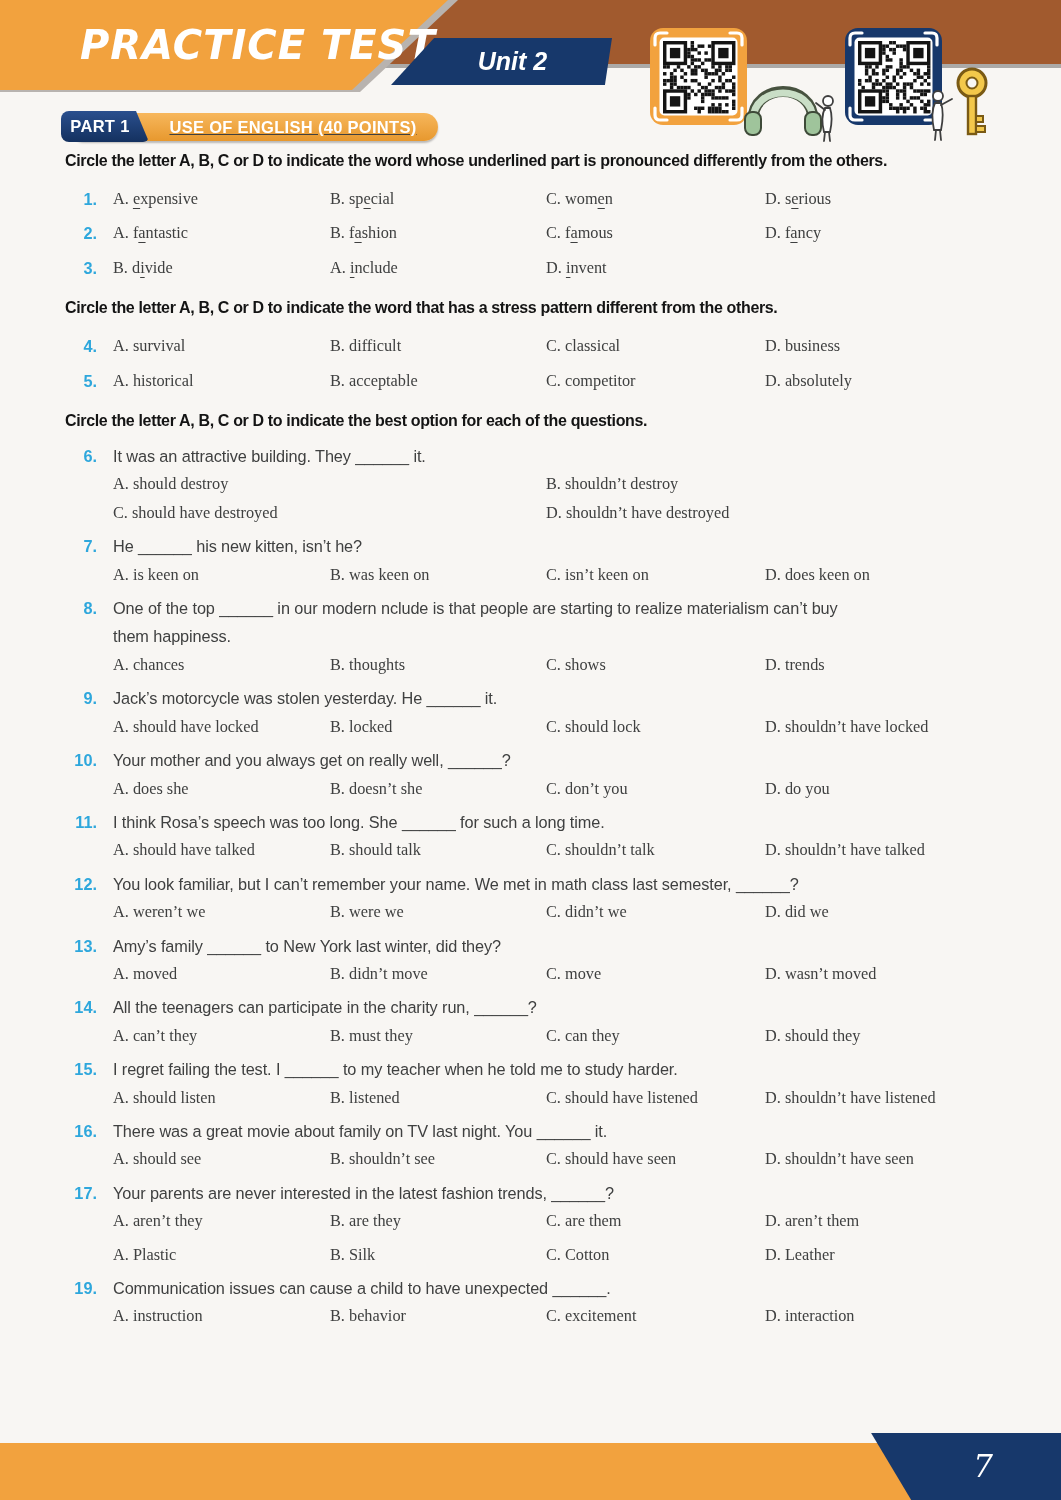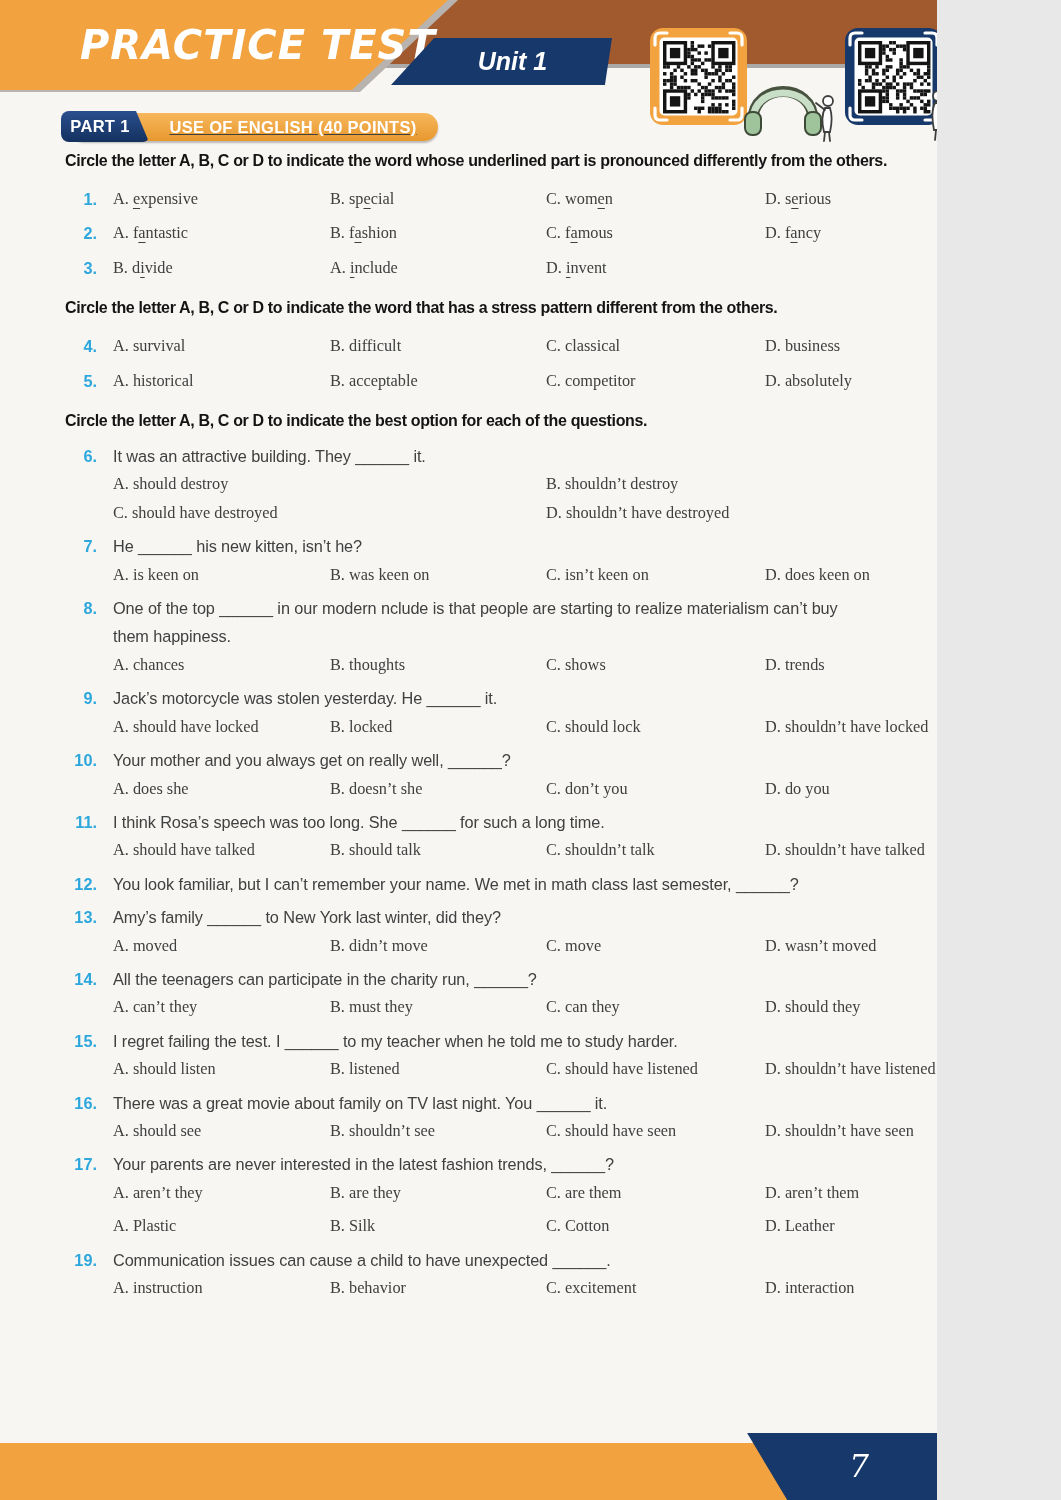--- a/index.html
+++ b/index.html
@@ -1,16 +1,16 @@
 <!DOCTYPE html>
 <html><head>
 <meta charset="utf-8">
 <style>
   html,body{margin:0;padding:0;background:#e8e8e8;}
-  .page{position:relative;width:937px;height:1500px;background:#F8F6F3;overflow:hidden;
+  .page{position:relative;width:1061px;height:1500px;background:#F8F6F3;overflow:hidden;
         font-family:"Liberation Sans",sans-serif;color:#3F4040;font-size:16.3px;}
   
   .band-brown{position:absolute;left:0;top:0;width:100%;height:64px;background:#A15A2E;}
   .band-shadow{position:absolute;left:330px;top:64px;right:0;height:4px;background:#ABA9A7;}
   .hdr-orange-shadow{position:absolute;left:0;top:0;width:458px;height:92px;background:#B8B3AF;
         clip-path:polygon(0 0,100% 0,calc(100% - 98px) 100%,0 100%);}
   .hdr-orange{position:absolute;left:0;top:0;width:448px;height:90px;background:#F2A23E;
         clip-path:polygon(0 0,100% 0,calc(100% - 96px) 100%,0 100%);}
   .hdr-title{position:absolute;left:80px;top:22px;font-family:"DejaVu Sans",sans-serif;
         font-weight:bold;font-style:italic;font-size:40px;color:#fff;letter-spacing:1px;white-space:nowrap;}
@@ -62,21 +62,21 @@
 <body>
 
 <div class="page">
 
   <div class="band-brown"></div>
   <div class="band-shadow"></div>
   <div class="hdr-orange-shadow"></div>
   <div class="hdr-orange"></div>
   <div class="hdr-title">PRACTICE TEST</div>
   <div class="unit-banner">
-    <span>Unit 1</span>
+    <span>Unit 2</span>
   </div>
 
   <div class="qr-tile orange">
     <svg width="97" height="97" viewBox="0 0 97 97">
       <g class="qr-draw">
           <rect x="9.5" y="9.5" width="78" height="78" fill="#ffffff" rx="5"></rect>
           <rect x="13" y="13" width="24.150000000000002" height="24.150000000000002" fill="#141414"></rect>
           <rect x="16.45" y="16.45" width="17.25" height="17.25" fill="#ffffff"></rect>
           <rect x="19.9" y="19.9" width="10.350000000000001" height="10.350000000000001" fill="#141414"></rect>
           <rect x="61.300000000000004" y="13" width="24.150000000000002" height="24.150000000000002" fill="#141414"></rect>
@@ -523,20 +523,26 @@
             <span class="opt">B. should talk</span>
             <span class="opt">C. shouldn’t talk</span>
             <span class="opt">D. shouldn’t have talked</span>
           </div>
         </div>
         <div class="q-block">
           <div class="q-head">
             <span class="q-num">12.</span>
             <div class="q-stem">You look familiar, but I can’t remember your name. We met in math class last semester, ______?</div>
           </div>
+          <div class="opts cols4">
+            <span class="opt">A. weren’t we</span>
+            <span class="opt">B. were we</span>
+            <span class="opt">C. didn’t we</span>
+            <span class="opt">D. did we</span>
+          </div>
         </div>
         <div class="q-block">
           <div class="q-head">
             <span class="q-num">13.</span>
             <div class="q-stem">Amy’s family ______ to New York last winter, did they?</div>
           </div>
           <div class="opts cols4">
             <span class="opt">A. moved</span>
             <span class="opt">B. didn’t move</span>
             <span class="opt">C. move</span>

